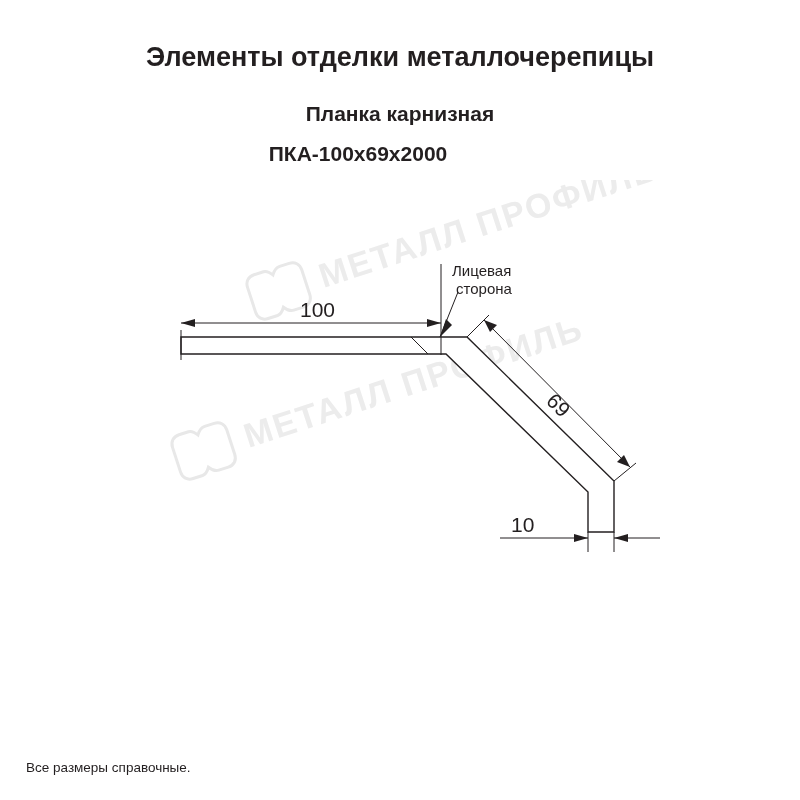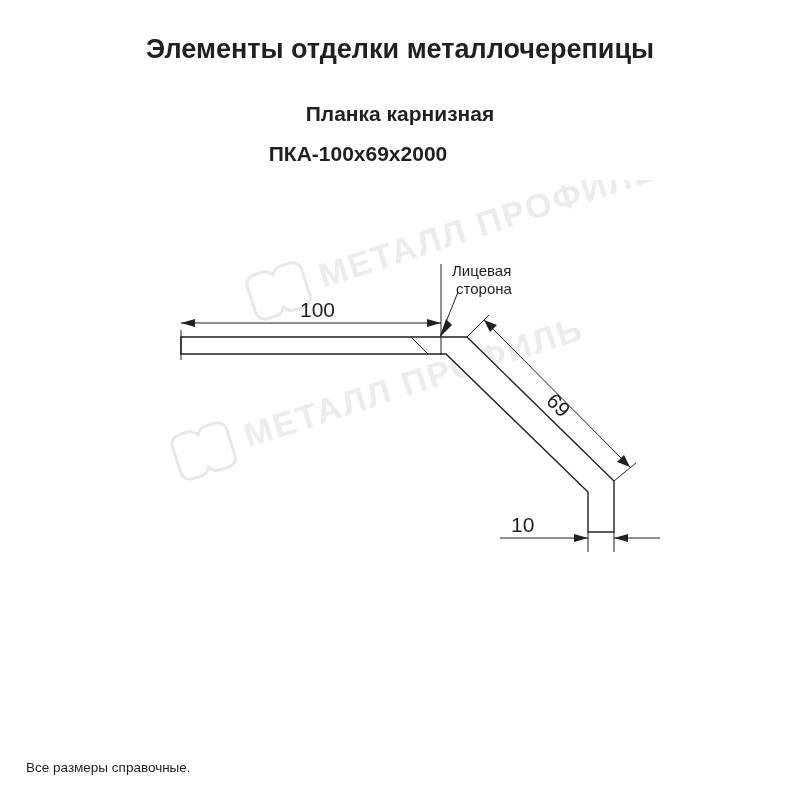--- a/index.html
+++ b/index.html
@@ -25,21 +25,21 @@
     top: 28px;
     left: 0;
     width: 800px;
     text-align: center;
   }
   .main-title {
     font-size: 27px;
     font-weight: bold;
     letter-spacing: 0px;
     line-height: 34px;
-    margin: 4px;
+    margin: 12px;
   }
   .sub-title {
     position: absolute;
     top: 100px;
     left: 0;
     width: 800px;
     text-align: center;
     font-size: 21px;
     font-weight: bold;
     line-height: 28px;

